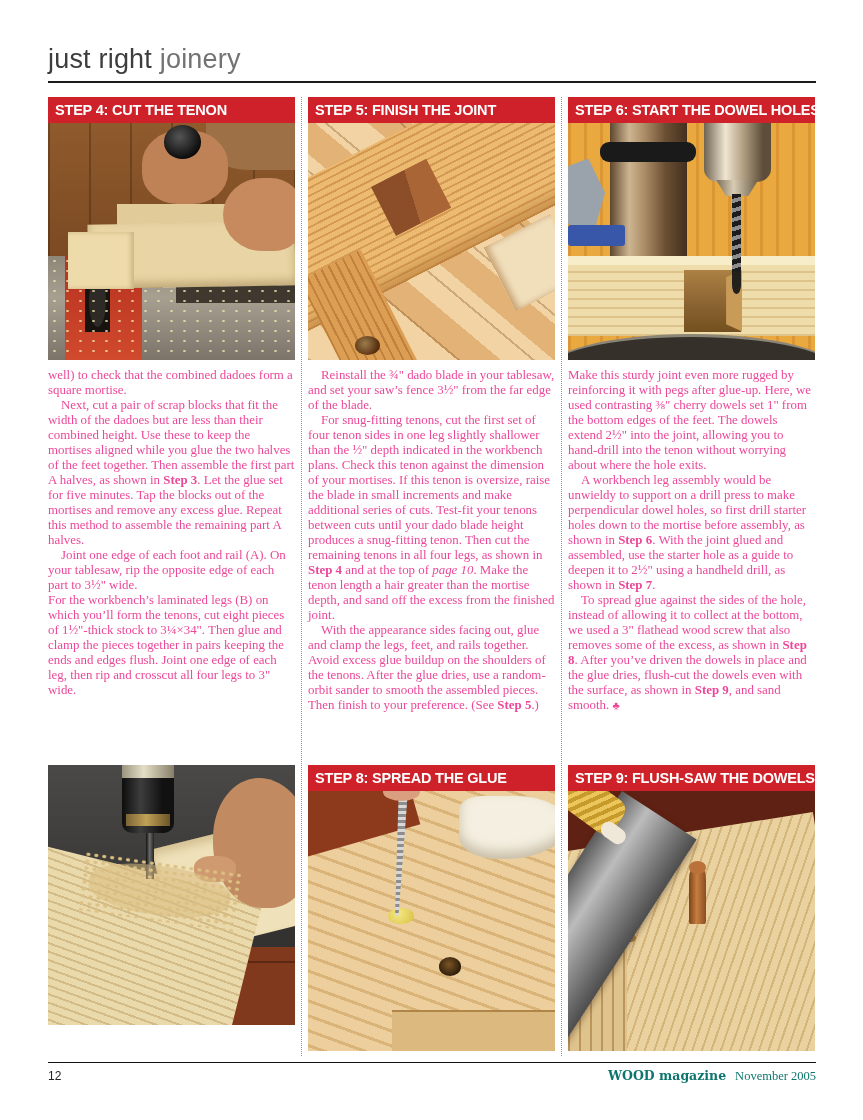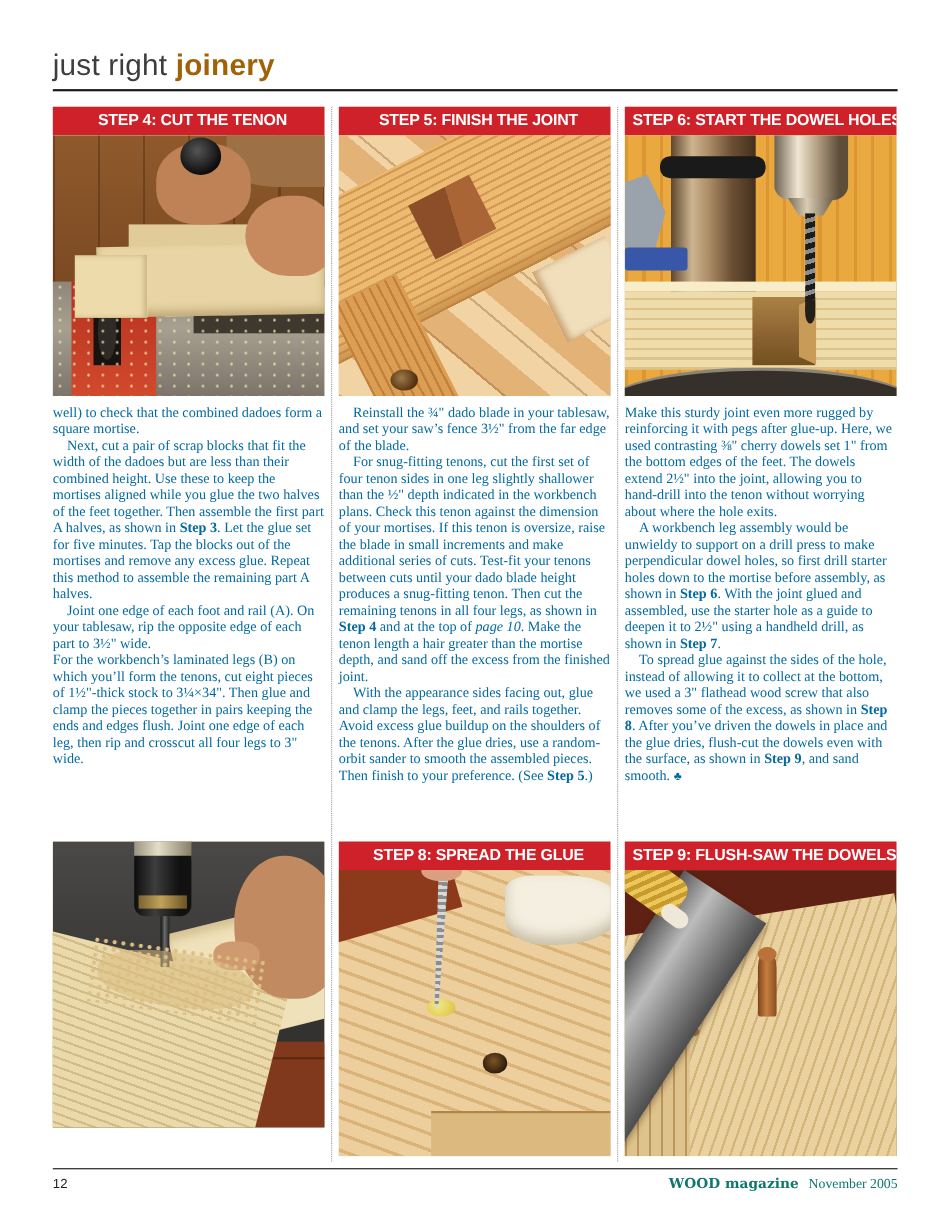--- a/index.html
+++ b/index.html
@@ -3,42 +3,42 @@
 <meta charset="utf-8">
 <style>
   html,body{margin:0;padding:0;background:#e8e8e8;}
   .page{position:relative;width:863px;height:1120px;background:#ffffff;margin:0 auto;
         font-family:"Liberation Serif",serif;overflow:hidden;}
 
   
   .masthead{position:absolute;left:48px;top:44px;width:768px;}
   .masthead h1{margin:0;font-family:"Liberation Sans",sans-serif;font-size:27px;line-height:30px;
                font-weight:400;color:#3d3d3d;letter-spacing:.2px;}
-  .masthead .red{color:#a16207;font-weight:700;}
+  .masthead .red{color:#737373;font-weight:400;}
   .masthead .rule{margin-top:7px;border-bottom:2.5px solid #1a1a1a;}
 
   
   .divider{position:absolute;top:97px;height:959px;width:0;border-left:1px dotted #979797;}
   .divider.d1{left:301px}
   .divider.d2{left:561px}
 
   
-  .step-block{position:absolute;width:247px;text-align:center;}
+  .step-block{position:absolute;width:247px;}
   .c1{left:48px}.c2{left:308px}.c3{left:568px}
   .row1{top:97px}.row2{top:765px}
   .step-bar{height:26px;background:#ce2129;color:#fff;box-sizing:border-box;
             font-family:"Liberation Sans",sans-serif;font-weight:700;font-size:14.5px;
             line-height:26px;padding-left:7px;letter-spacing:-.2px;white-space:nowrap;overflow:hidden;}
   .photo{position:relative;width:247px;background:#c9b78d;overflow:hidden;}
   .row1 .photo{height:237px}.row2 .photo{height:260px}
   .photo div{position:absolute;}
 
   
   .textcol{position:absolute;top:368px;width:247px;}
-  .para{margin:0;font-size:12.9px;line-height:15px;color:#0369a1;}
+  .para{margin:0;font-size:12.9px;line-height:15px;color:#ec4899;}
   .para.indent{text-indent:13px;}
   .para b{font-weight:700;}
   .para i{font-style:italic;}
   .endmark{font-size:11px;}
   .col-heading{margin:8px 0 3px;font-family:"DejaVu Serif",serif;font-weight:700;
                font-size:18.5px;line-height:21px;letter-spacing:-.3px;color:#000;}
   .textcol .col-heading:first-child{margin-top:-2px;}
 
   
   .foot-rule{position:absolute;left:48px;top:1062px;width:768px;border-top:1.5px solid #111;}

